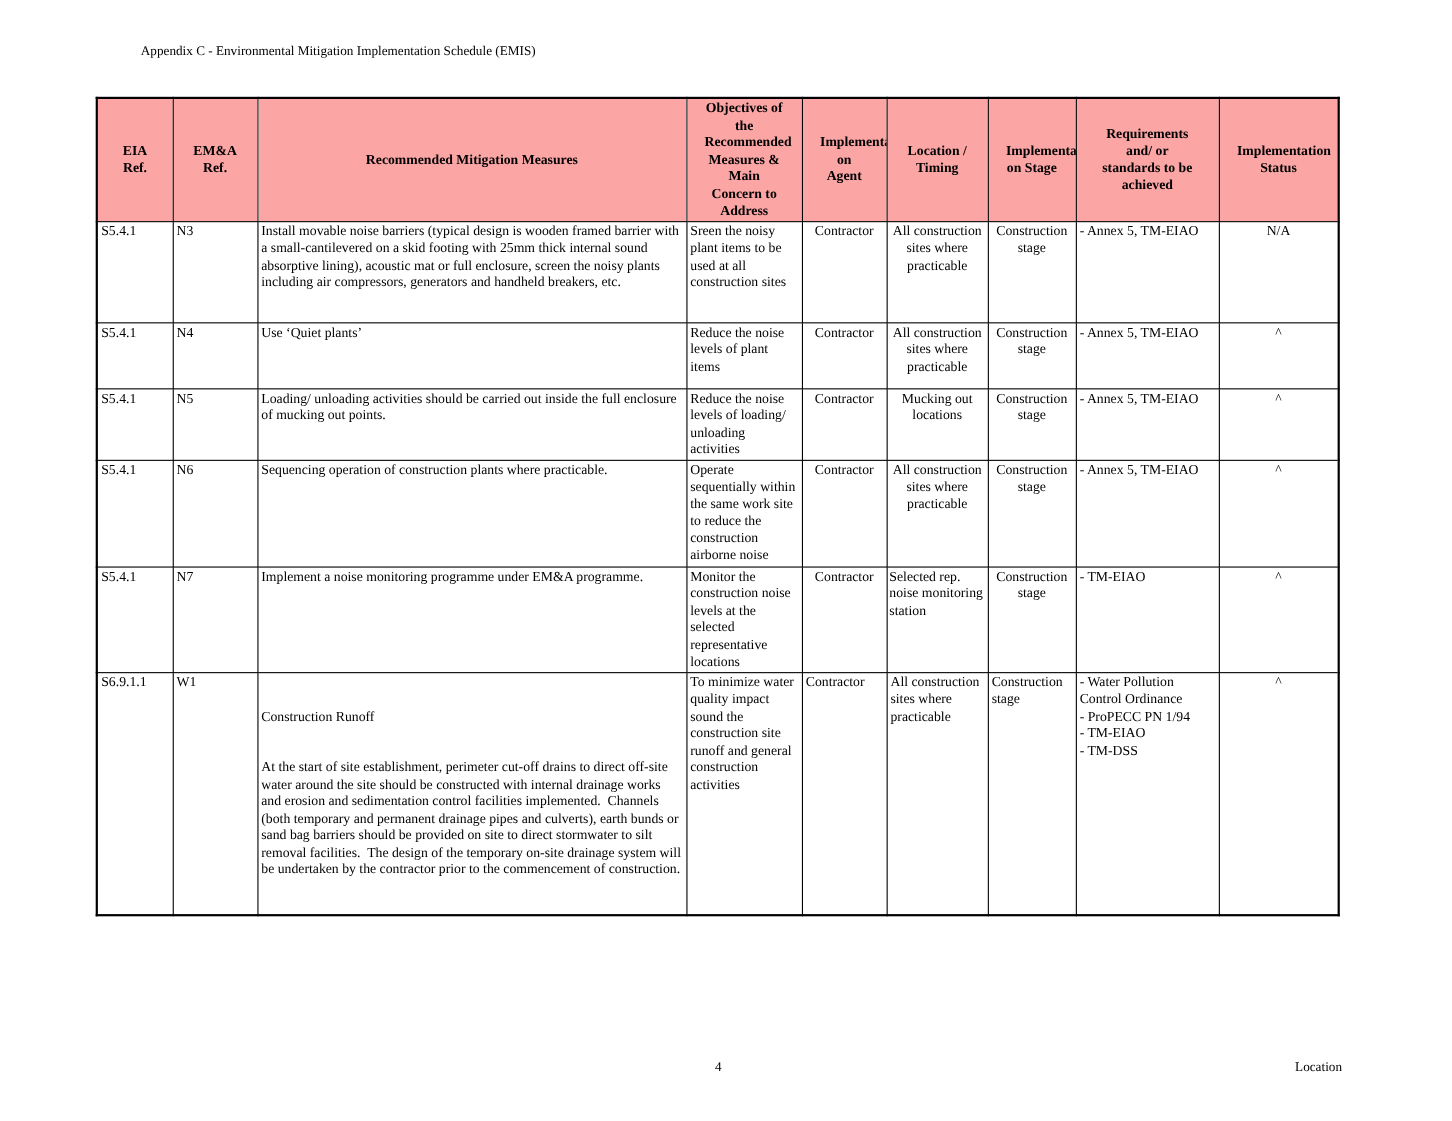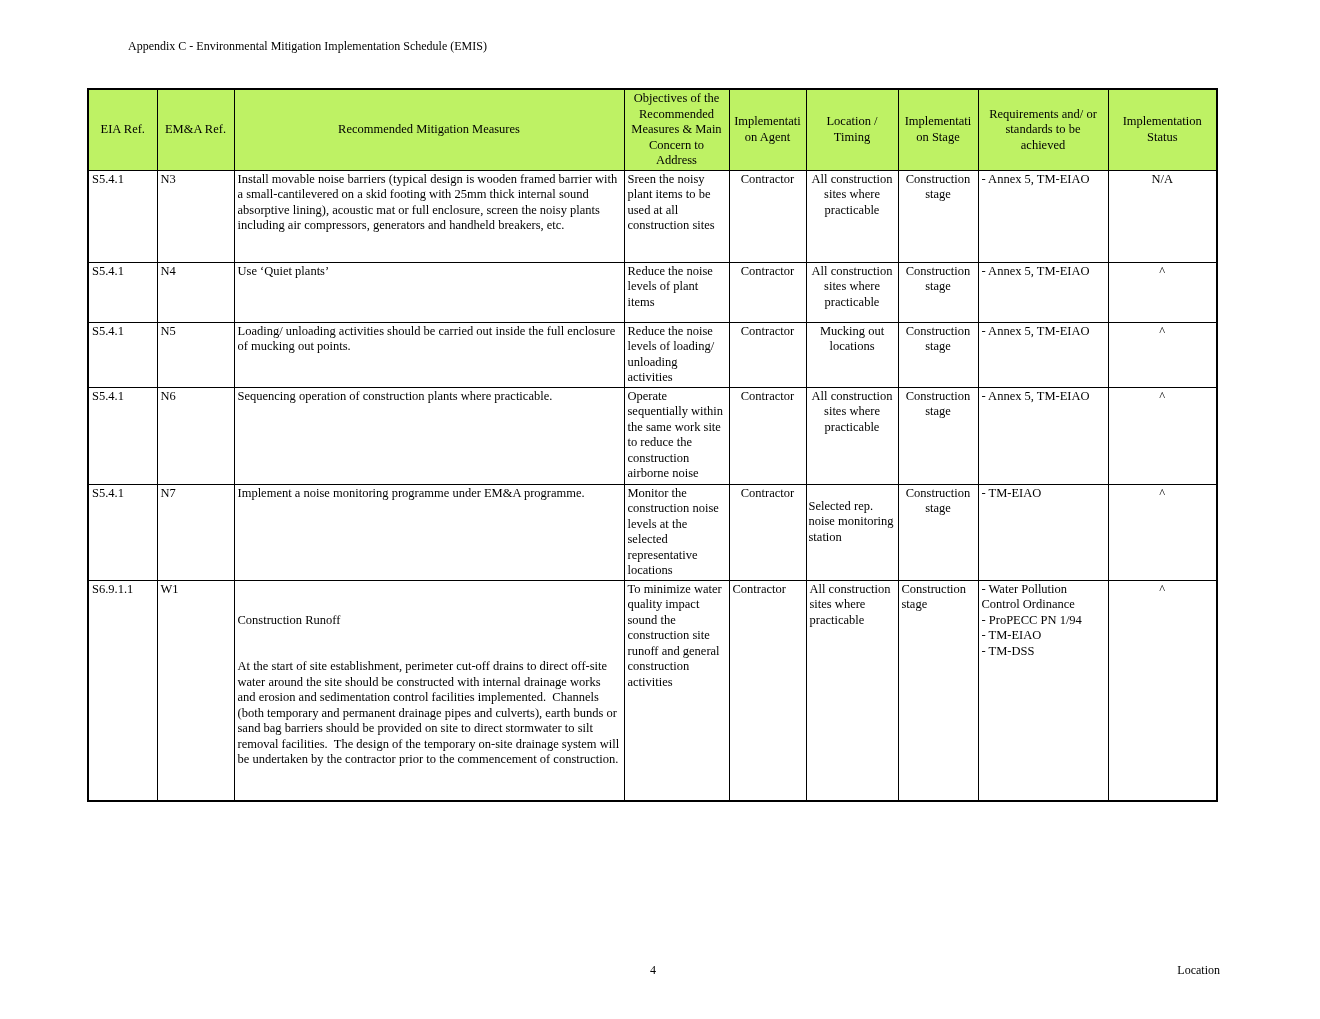--- a/index.html
+++ b/index.html
@@ -32,26 +32,26 @@
   }
   #emis-table td, #emis-table th {
     border: 1px solid #000000;
     vertical-align: top;
     padding: 1px 3px;
     white-space: pre-wrap;
     overflow: hidden;
     font-weight: normal;
   }
   #emis-table thead th {
-    background: #bef264;
-    font-weight: normal;
+    background: #fca5a5;
+    font-weight: bold;
     text-align: center;
     vertical-align: middle;
     font-size: 12.5px;
-    padding: 1px 1px;
+    padding: 1px 16px;
   }
   tr.h-header  { height: 77px; }
   tr.r-n3 { height: 92px; }
   tr.r-n4 { height: 60px; }
   tr.r-n5 { height: 60px; }
   tr.r-n6 { height: 97px; }
   tr.r-n7 { height: 94px; }
   tr.r-section { height: 17px; }
   tr.r-w1 { height: 143px; }
   td.c-eia, td.c-ema { text-align: left; }
@@ -166,21 +166,21 @@
         <td class="c-stage">Construction stage</td>
         <td class="c-req">- Annex 5, TM-EIAO</td>
         <td class="c-status">^</td>
       </tr>
       <tr class="r-n7">
         <td class="c-eia">S5.4.1</td>
         <td class="c-ema">N7</td>
         <td class="c-measure">Implement a noise monitoring programme under EM&amp;A programme.</td>
         <td class="c-obj">Monitor the construction noise levels at the selected representative locations</td>
         <td class="c-agent">Contractor</td>
-        <td class="c-loc left-align" style="padding:14px 2px">Selected rep. noise monitoring station</td>
+        <td class="c-loc left-align" style="padding:1px 2px">Selected rep. noise monitoring station</td>
         <td class="c-stage">Construction stage</td>
         <td class="c-req">- TM-EIAO</td>
         <td class="c-status">^</td>
       </tr>
       <tr class="r-w1">
         <td class="c-eia">S6.9.1.1</td>
         <td class="c-ema">W1</td>
         <td class="c-measure">
           <div class="measure-title">Construction Runoff</div>
           <div>At the start of site establishment, perimeter cut-off drains to direct off-site water around the site should be constructed with internal drainage works and erosion and sedimentation control facilities implemented.  Channels (both temporary and permanent drainage pipes and culverts), earth bunds or sand bag barriers should be provided on site to direct stormwater to silt removal facilities.  The design of the temporary on-site drainage system will be undertaken by the contractor prior to the commencement of construction.</div>

